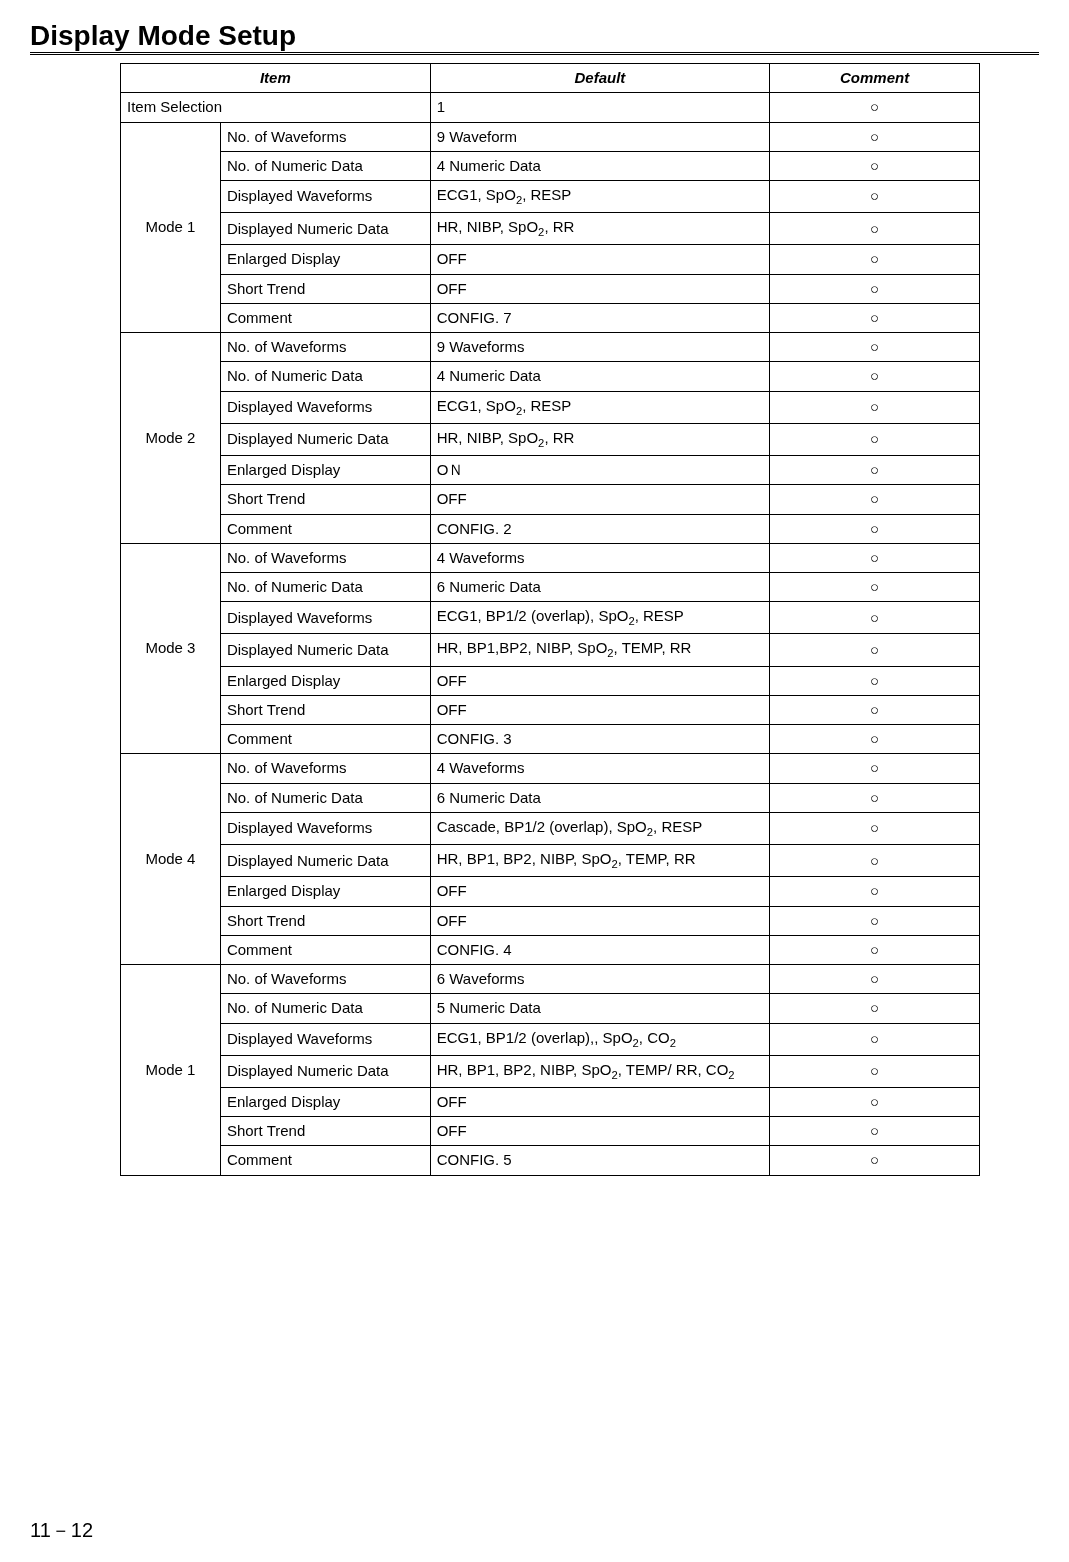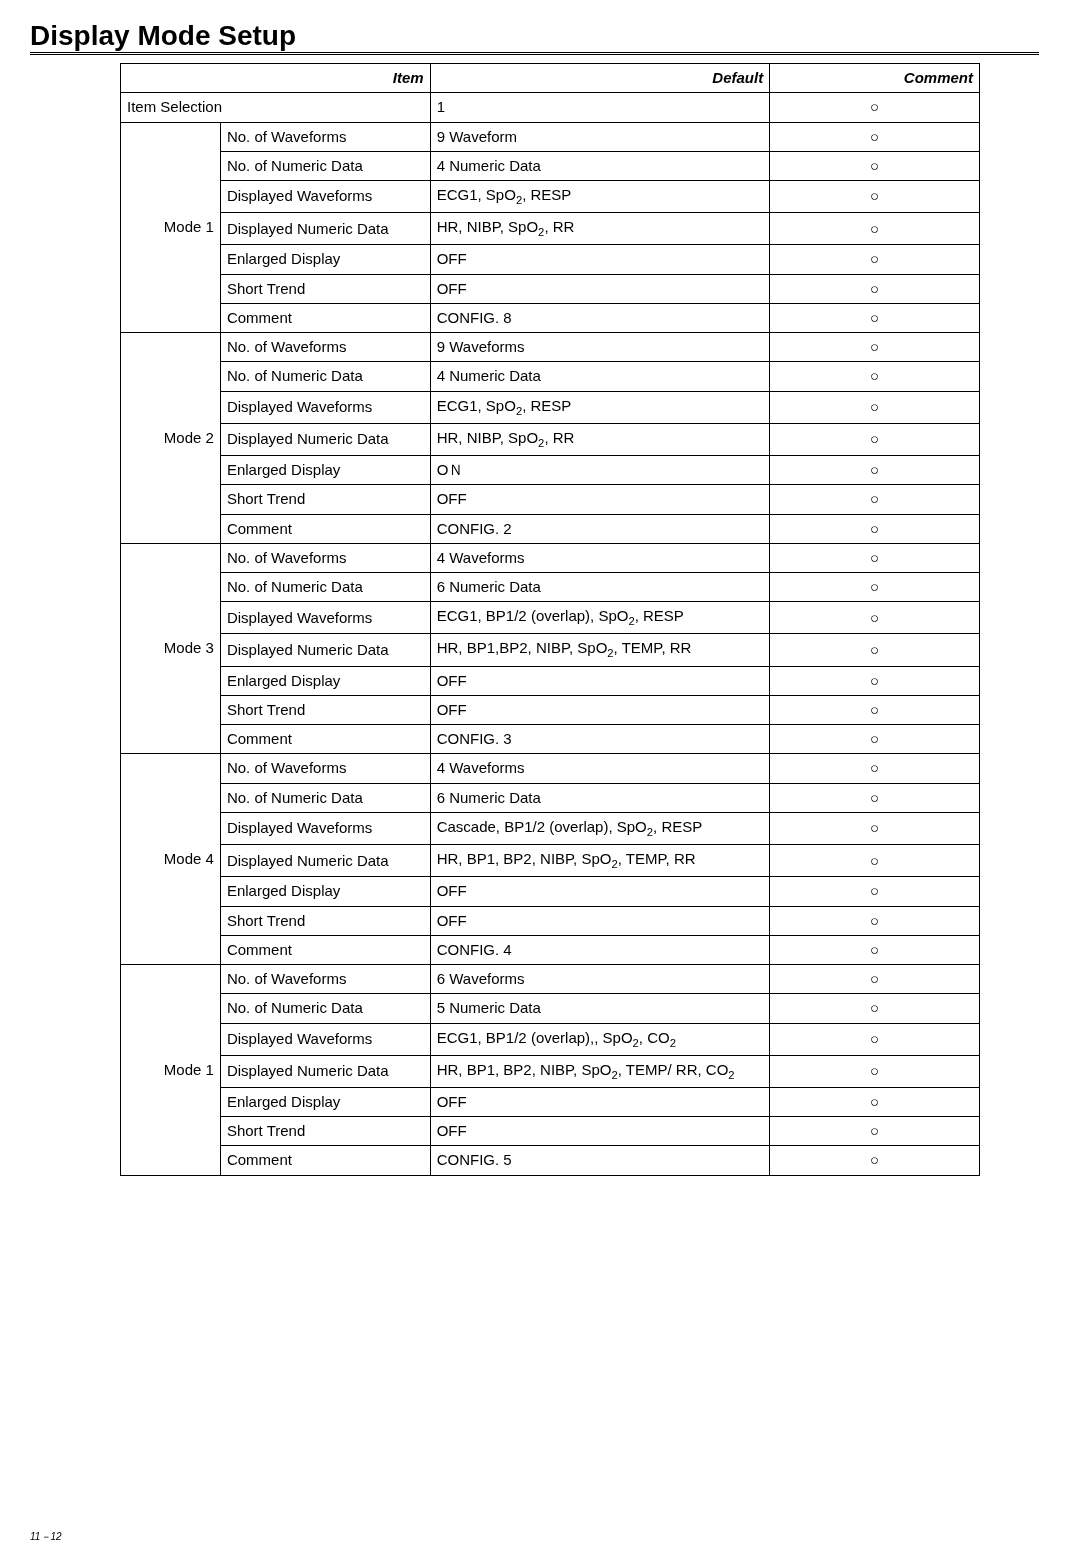--- a/index.html
+++ b/index.html
@@ -28,35 +28,34 @@
   th, td {
     border: 1px solid #000;
     padding: 4px 6px;
     text-align: left;
     vertical-align: middle;
     line-height: 1.35;
   }
   th {
     font-style: italic;
     font-weight: bold;
-    text-align: right;
+    text-align: center;
   }
   col.c-group { width: 100px; }
   col.c-item  { width: 210px; }
   col.c-def   { width: 340px; }
   col.c-back  { width: 210px; }
-  .group-cell { text-align: right; }
+  .group-cell { text-align: center; }
   .backup-cell { text-align: center; font-size: 15px; }
   .sub { font-size: 0.75em; vertical-align: sub; }
   .pagefoot {
     position: fixed;
     left: 30px;
     bottom: 18px;
-    font-style: italic;
-    font-size: 10px;
+    font-size: 20px;
   }
 </style>
 </head>
 <body>
 
 <h1 class="title">Display Mode Setup</h1>
 
 <div class="tbl-wrap">
 <table>
   <colgroup>
@@ -104,21 +103,21 @@
           <td>OFF</td>
           <td class="backup-cell">○</td>
         </tr>
         <tr>
           <td>Short Trend</td>
           <td>OFF</td>
           <td class="backup-cell">○</td>
         </tr>
         <tr>
           <td>Comment</td>
-          <td>CONFIG. 8</td>
+          <td>CONFIG. 7</td>
           <td class="backup-cell">○</td>
         </tr>
         <tr>
           <td rowspan="7" class="group-cell">Mode 2</td>
           <td>No. of Waveforms</td>
           <td>9 Waveforms</td>
           <td class="backup-cell">○</td>
         </tr>
         <tr>
           <td>No. of Numeric Data</td>

